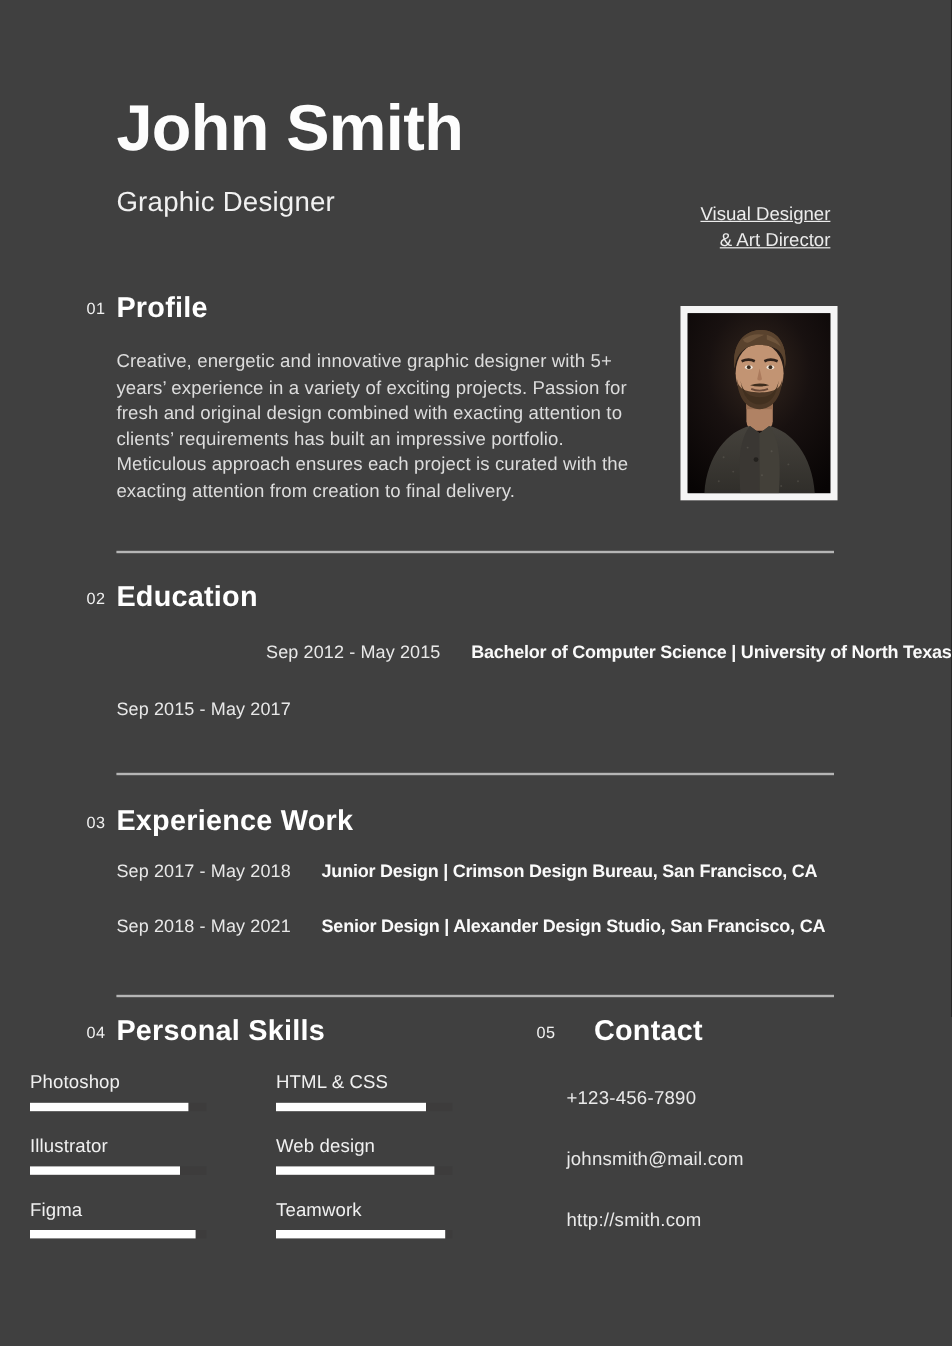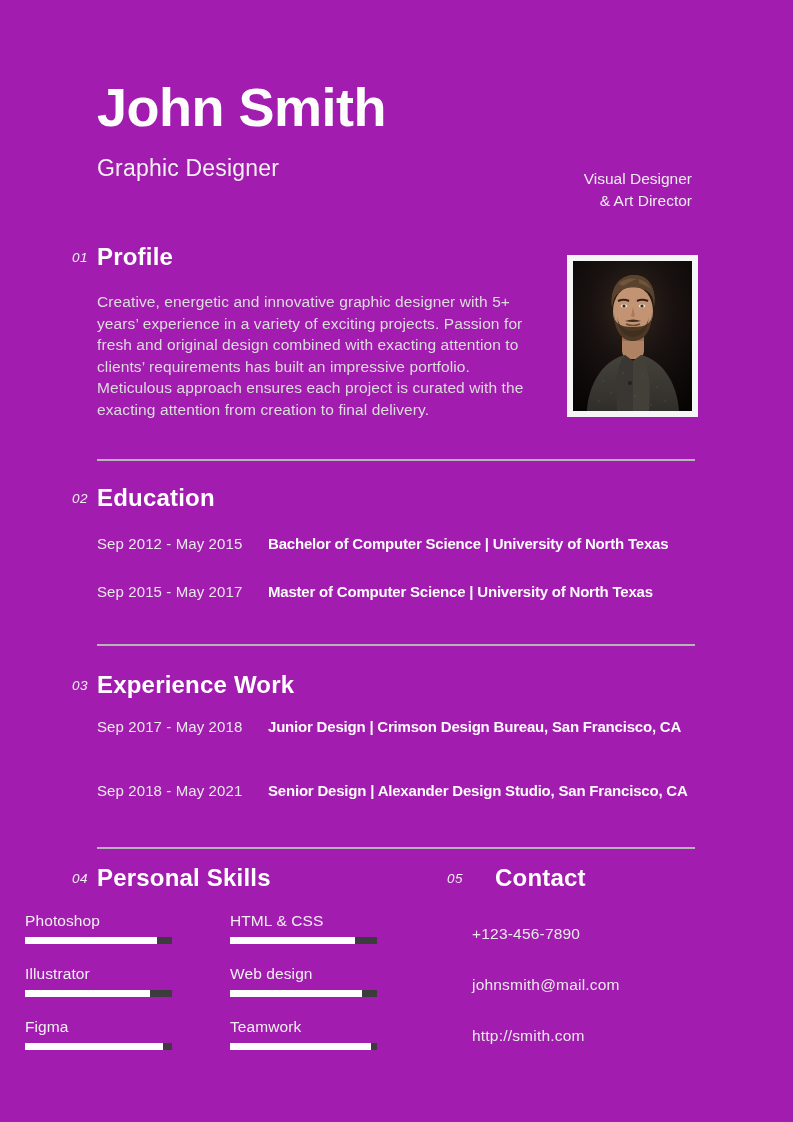--- a/index.html
+++ b/index.html
@@ -1,34 +1,34 @@
 <!DOCTYPE html>
 <html><head>
 <meta charset="utf-8">
 <style>
   html,body{margin:0;padding:0;background:#141313;}
   .page{
     position:relative;
     width:793px;height:1122px;
-    background:#a21caf;
+    background:#404040;
     font-family:"Liberation Sans", sans-serif;
     color:#ffffff;
     overflow:hidden;
   }
   
   .header{padding-top:76px;padding-left:97px;}
   .name{font-size:54px;font-weight:700;line-height:1.15;letter-spacing:-0.5px;color:#fdfdfd;}
   .job-title{margin-top:16px;font-size:23px;font-weight:400;line-height:28px;color:#f1f1f1;letter-spacing:0.2px;}
   .tagline{
     position:absolute;top:168px;right:101px;
-    text-align:right;font-size:15.5px;line-height:21.5px;color:#ececec;
+    text-align:right;font-size:15.5px;line-height:21.5px;color:#ececec;text-decoration:underline;
   }
   
   .sec-head{display:flex;align-items:flex-start;margin-left:72px;line-height:30px;}
-  .sec-num{font-size:13.5px;font-weight:400;color:#f0f0f0;width:25px;flex:0 0 25px;padding-top:1px;letter-spacing:0.5px;font-style:italic;}
+  .sec-num{font-size:13.5px;font-weight:400;color:#f0f0f0;width:25px;flex:0 0 25px;padding-top:1px;letter-spacing:0.5px;}
   .sec-title{font-size:24px;font-weight:700;color:#ffffff;letter-spacing:0.2px;text-align:right;}
   
   .profile{position:relative;margin-top:60px;}
   .profile-text{
     margin:18px 0 0 97px;width:445px;
     font-size:15.5px;line-height:21.5px;color:#dcdcdc;letter-spacing:0.1px;
   }
   .photo-frame{
     position:absolute;top:13px;left:567px;
     width:119px;height:150px;
@@ -39,24 +39,24 @@
   .divider{margin:0 0 0 97px;width:598px;height:0;border:none;border-top:2px solid #b5b5b5;}
   .div1{margin-top:39px;}
   .div2{margin-top:42px;}
   .div3{margin-top:46px;}
   
   .edu-head{margin-top:22px;}
   .exp-head{margin-top:24px;}
   .row{display:flex;margin-left:97px;font-size:15px;line-height:20px;}
   .row-dates{flex:0 0 171px;color:#e8e8e8;font-weight:400;letter-spacing:0.1px;}
   .row-detail{font-weight:700;color:#fafafa;letter-spacing:-0.2px;}
-  .row1{margin-top:20px;}
+  .row1{margin-top:20px;justify-content:flex-end;}
   .row2{margin-top:28px;}
   .xrow1{margin-top:16px;}
-  .xrow2{margin-top:44px;}
+  .xrow2{margin-top:26px;}
   
   .bottom{display:flex;margin-top:14px;}
   .skills-block{flex:0 0 447px;}
   .contact-block{flex:1;}
   .contact-block .sec-head{margin-left:0;gap:23px;}
   .skills-grid{
     display:grid;grid-template-columns:205px 205px;
     margin:18px 0 0 25px;row-gap:21px;
   }
   .skill-label{font-size:15.5px;color:#f0f0f0;line-height:18px;letter-spacing:0.1px;}
@@ -156,21 +156,20 @@
     <div class="sec-head edu-head">
       <span class="sec-num">02</span>
       <span class="sec-title">Education</span>
     </div>
     <div class="row row1">
       <span class="row-dates">Sep 2012 - May 2015</span>
       <span class="row-detail">Bachelor of Computer Science | University of North Texas</span>
     </div>
     <div class="row row2">
       <span class="row-dates">Sep 2015 - May 2017</span>
-      <span class="row-detail">Master of Computer Science | University of North Texas</span>
     </div>
   </div>
 
   <hr class="divider div2">
 
   <div>
     <div class="sec-head exp-head">
       <span class="sec-num">03</span>
       <span class="sec-title">Experience Work</span>
     </div>

